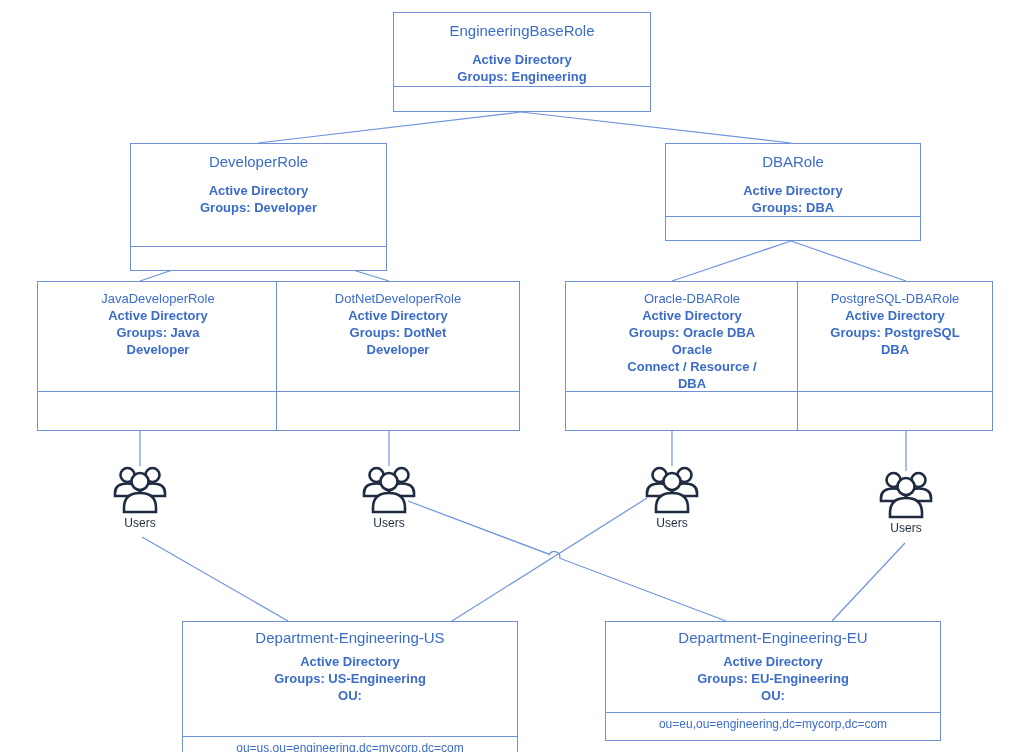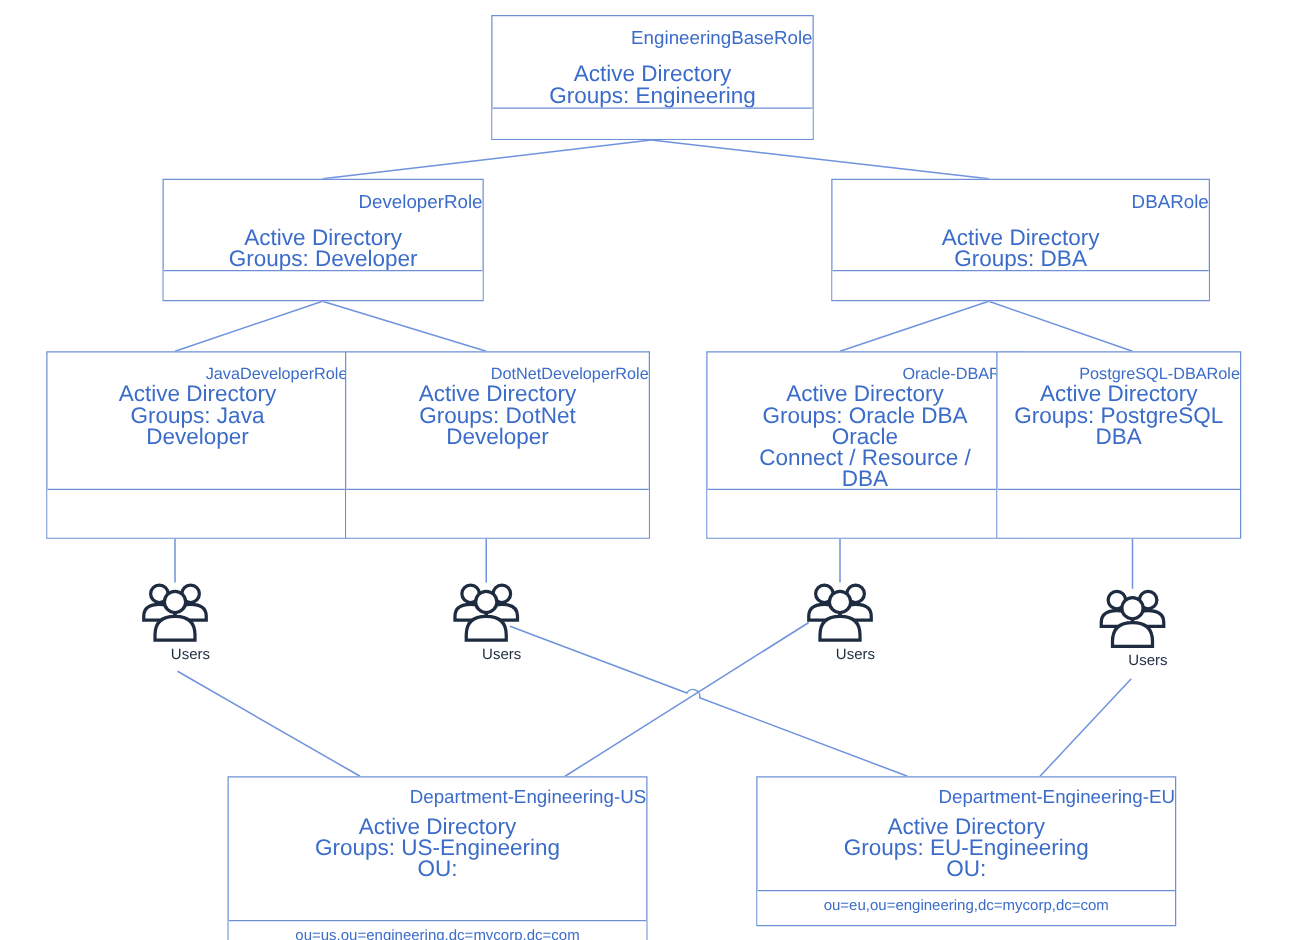--- a/index.html
+++ b/index.html
@@ -6,32 +6,32 @@
   .canvas{
     position:relative;width:1035px;height:752px;background:var(--bg,#fff);
     font-family:"Liberation Sans", sans-serif;overflow:hidden;
   }
   .edges{position:absolute;left:0;top:0;width:1035px;height:752px;}
   .edges path{stroke:var(--conn,#6f93dd);fill:none;stroke-width:1.2px;}
   .node{
     position:absolute;box-sizing:border-box;border:1px solid var(--border,#6f90d6);
     background:#fff;color:var(--text,#3b6cc9);text-align:center;
   }
-  .node .title{font-size:15px;line-height:18px;padding-top:9px;text-align:right;}
-  .node .body{font-size:18px;line-height:17px;white-space:pre-line;margin-top:11px;}
+  .node .title{font-size:15px;line-height:18px;padding-top:9px;}
+  .node .body{font-size:13px;line-height:17px;white-space:pre-line;margin-top:11px;font-weight:bold;}
   .node.plain .title{font-size:13px;line-height:17px;padding-top:8px;}
   .node.plain .body{margin-top:0;}
   .node.dept .title{padding-top:7px;}
   .node.dept .body{margin-top:6px;}
   .node .footer{
     position:absolute;left:0;right:0;bottom:0;box-sizing:border-box;
     border-top:1px solid var(--border,#6f90d6);font-size:12px;padding-top:4px;
     background:#fff;
   }
-  .actor{position:absolute;width:56px;text-align:right;}
+  .actor{position:absolute;width:56px;text-align:center;}
   .users-icon{display:block;margin:0 auto;}
   .users-icon .st{stroke:var(--icon,#1e2b40);stroke-width:2.6;fill:none;}
   .users-icon .wf{stroke:var(--icon,#1e2b40);stroke-width:2.6;fill:#ffffff;}
   .actor-label{font-size:12px;color:var(--icon,#1e2b40);margin-top:2px;}
 </style>
 </head>
 <body>
 
 <div class="canvas">
 
@@ -52,28 +52,28 @@
     <path d="M905 543 L832 621"></path>
   </svg>
 
   <div class="node big" style="left:393px;top:12px;width:258px;height:100px">
     <div class="title">EngineeringBaseRole</div>
     <div class="body">Active Directory
 Groups: Engineering</div>
     <div class="footer" style="height:25px"></div>
   </div>
 
-  <div class="node big" style="left:130px;top:143px;width:257px;height:98px">
+  <div class="node big" style="left:130px;top:143px;width:257px;height:128px">
     <div class="title">DeveloperRole</div>
     <div class="body">Active Directory
 Groups: Developer</div>
     <div class="footer" style="height:24px"></div>
   </div>
 
-  <div class="node big" style="left:665px;top:143px;width:303px;height:98px">
+  <div class="node big" style="left:665px;top:143px;width:256px;height:98px">
     <div class="title">DBARole</div>
     <div class="body">Active Directory
 Groups: DBA</div>
     <div class="footer" style="height:24px"></div>
   </div>
 
   <div class="node plain" style="left:37px;top:281px;width:242px;height:150px">
     <div class="title">JavaDeveloperRole</div>
     <div class="body">Active Directory
 Groups: Java

